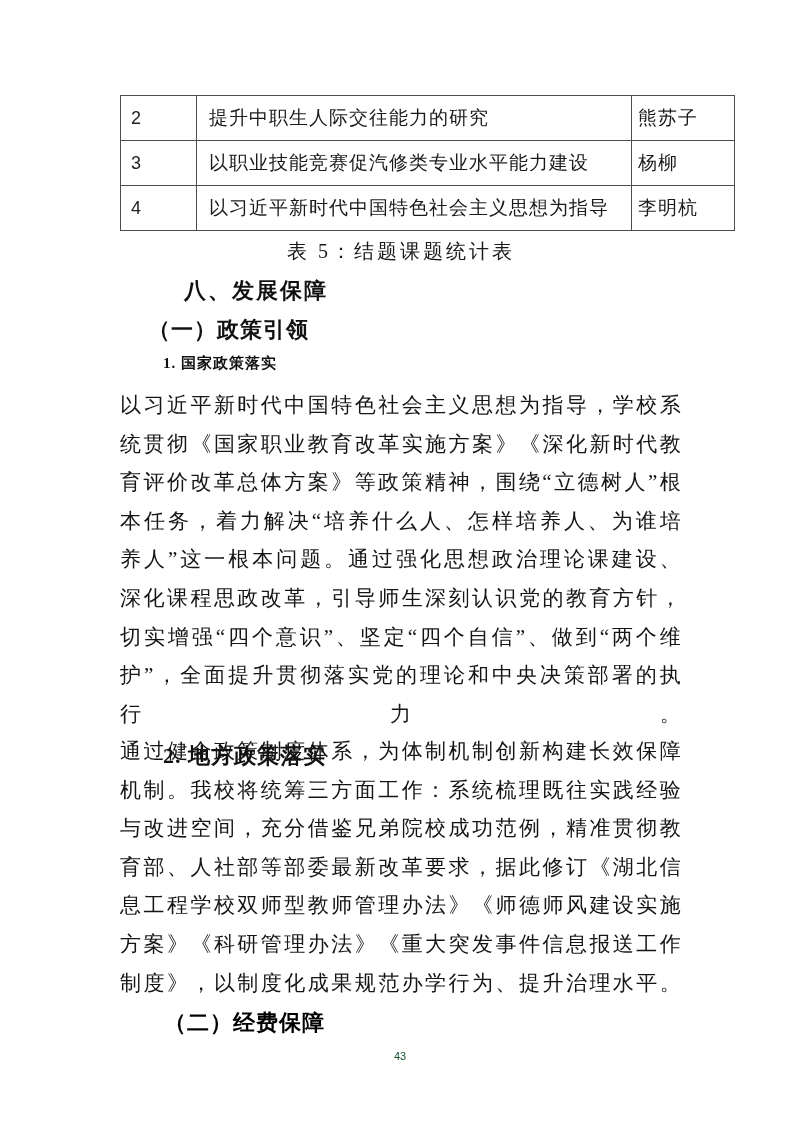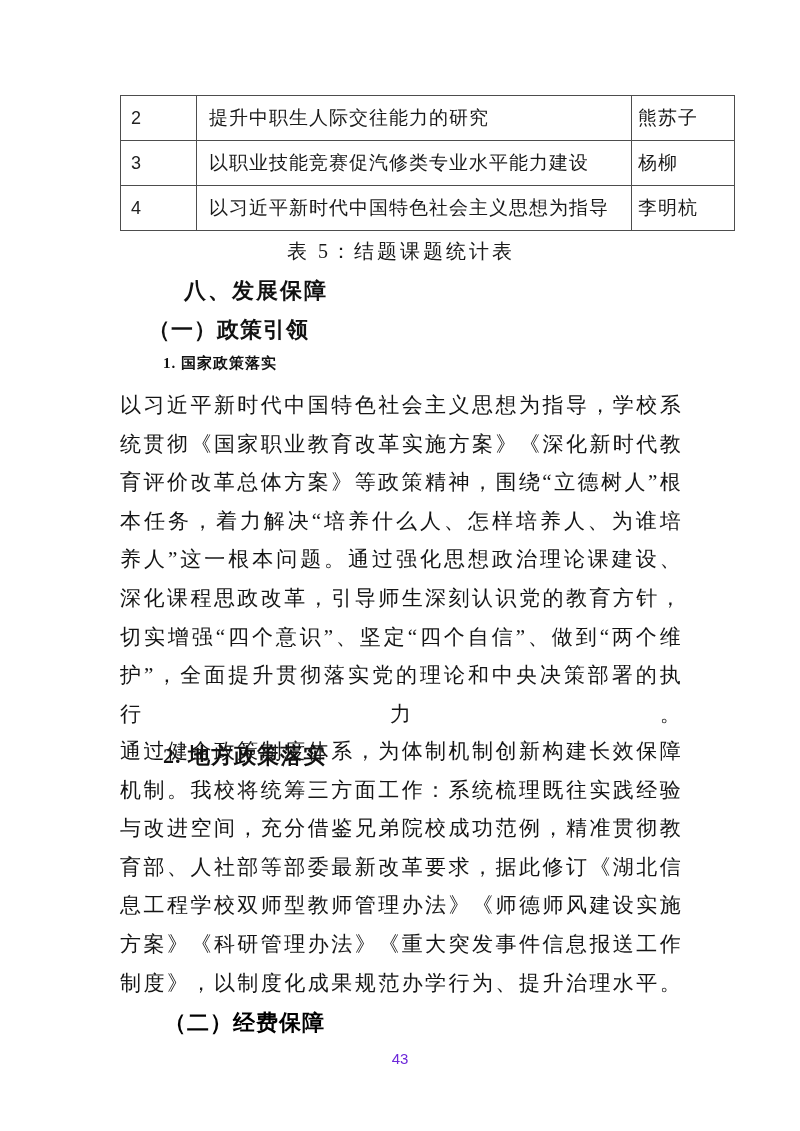--- a/index.html
+++ b/index.html
@@ -129,22 +129,22 @@
     width: 100%;
   }
   
   .page-num {
     position: absolute;
     left: 0;
     top: 1050px;
     width: 800px;
     text-align: center;
     font-family: "Liberation Sans", sans-serif;
-    font-size: 15px;
-    color: #6d28d9;
+    font-size: 11px;
+    color: #14532d;
   }
 </style>
 </head>
 <body>
 
 <div class="page">
 
   <table class="doc-table">
     <tbody>
       <tr>

